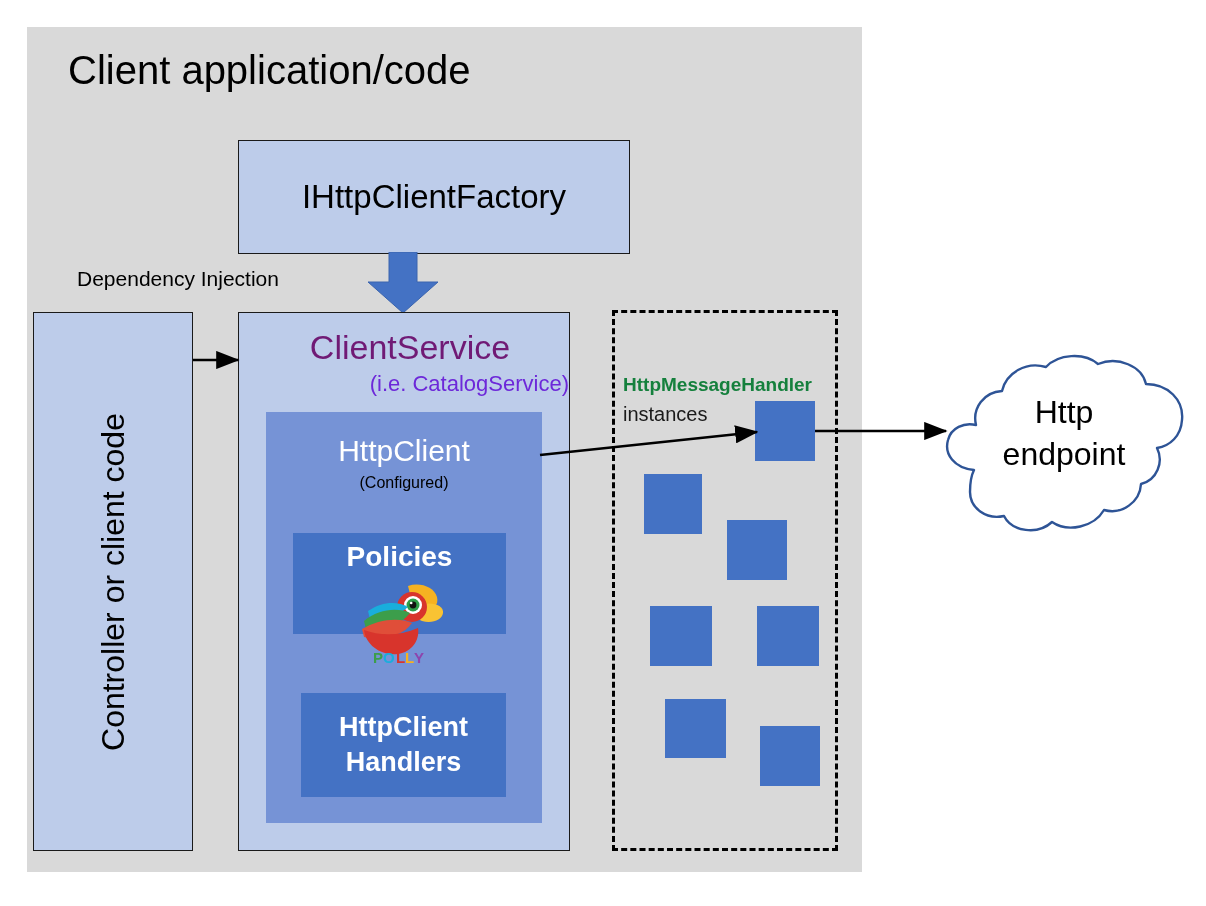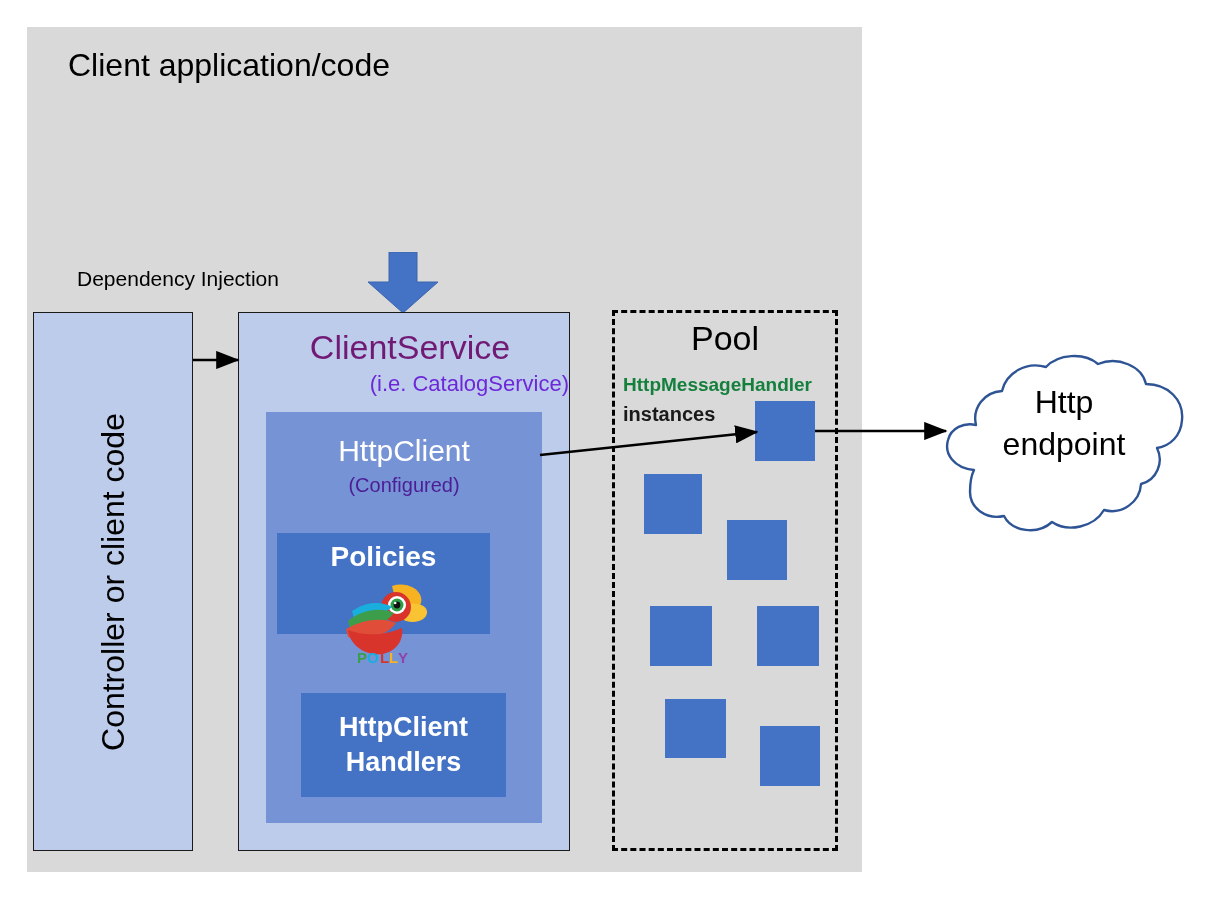--- a/index.html
+++ b/index.html
@@ -28,21 +28,21 @@
     top: 27px;
     width: 835px;
     height: 845px;
     background: #D9D9D9;
   }
 
   #panel-title {
     position: absolute;
     left: 68px;
     top: 48px;
-    font-size: 32px;
+    font-size: 40px;
     line-height: 1.1;
     color: #000000;
     white-space: nowrap;
   }
 
   
   .box {
     position: absolute;
     box-sizing: border-box;
   }
@@ -155,27 +155,27 @@
     font-size: 30px;
     font-weight: normal;
     color: #ffffff;
   }
   #httpclient-sub {
     position: absolute;
     left: 0;
     right: 0;
     top: 62px;
     text-align: center;
-    font-size: 20px;
-    color: #4c1d95;
+    font-size: 16px;
+    color: #000000;
   }
 
   
   #policies-box {
-    left: 277px;
+    left: 293px;
     top: 533px;
     width: 213px;
     height: 101px;
     text-decoration: underline;
   }
   #policies-title {
     position: absolute;
     left: 0;
     right: 0;
     top: 8px;
@@ -243,41 +243,40 @@
     color: #15803d;
     white-space: nowrap;
   }
   #pool-sub2 {
     position: absolute;
     left: 8px;
     top: 90px;
     font-size: 20px;
     color: #1a1a1a;
     white-space: nowrap;
-    font-weight: bold;
   }
 
   .pool-square {
     position: absolute;
     background: #4472C4;
   }
 
   
   #cloud {
     position: absolute;
     left: 938px;
     top: 352px;
     width: 252px;
     height: 185px;
   }
   #cloud-label {
     position: absolute;
     left: 0;
     right: 0;
-    top: 30px;
+    top: 40px;
     text-align: center;
     font-size: 32px;
     line-height: 1.3;
     color: #000000;
   }
 
   
   #connectors {
     position: absolute;
     left: 0;
@@ -289,20 +288,23 @@
 </style>
 </head>
 <body>
 
 <div id="canvas">
 
   <div id="client-panel"></div>
 
   <div id="panel-title">Client application/code</div>
 
+  <div class="box box-light" id="factory-box">
+    <div id="factory-label">IHttpClientFactory</div>
+  </div>
 
   <div id="di-label">Dependency Injection</div>
 
   <svg id="di-arrow" viewBox="0 0 72 62">
     <polygon points="22,0 50,0 50,30 71,30 36,61 1,30 22,30" fill="#4472C4" stroke="#3A64AE" stroke-width="1"></polygon>
   </svg>
 
   <div class="box box-light" id="controller-box">
     <div id="controller-label">Controller or client code</div>
   </div>
@@ -348,21 +350,20 @@
   </div>
 
   <div class="box box-dark" id="handlers-box">
     <div id="handlers-label">
       <span>HttpClient</span>
       <span>Handlers</span>
     </div>
   </div>
 
   <div id="pool-box">
-    <div id="pool-title">Pool</div>
     <div id="pool-sub1">HttpMessageHandler</div>
     <div id="pool-sub2">instances</div>
   </div>
 
   <div id="pool-squares">
       <div class="pool-square" style="left: 755px; top: 401px; width: 60px; height: 60px; background: rgb(68, 114, 196);"></div>
       <div class="pool-square" style="left: 644px; top: 474px; width: 58px; height: 60px; background: rgb(68, 114, 196);"></div>
       <div class="pool-square" style="left: 727px; top: 520px; width: 60px; height: 60px; background: rgb(68, 114, 196);"></div>
       <div class="pool-square" style="left: 650px; top: 606px; width: 62px; height: 60px; background: rgb(68, 114, 196);"></div>
       <div class="pool-square" style="left: 757px; top: 606px; width: 62px; height: 60px; background: rgb(68, 114, 196);"></div>

